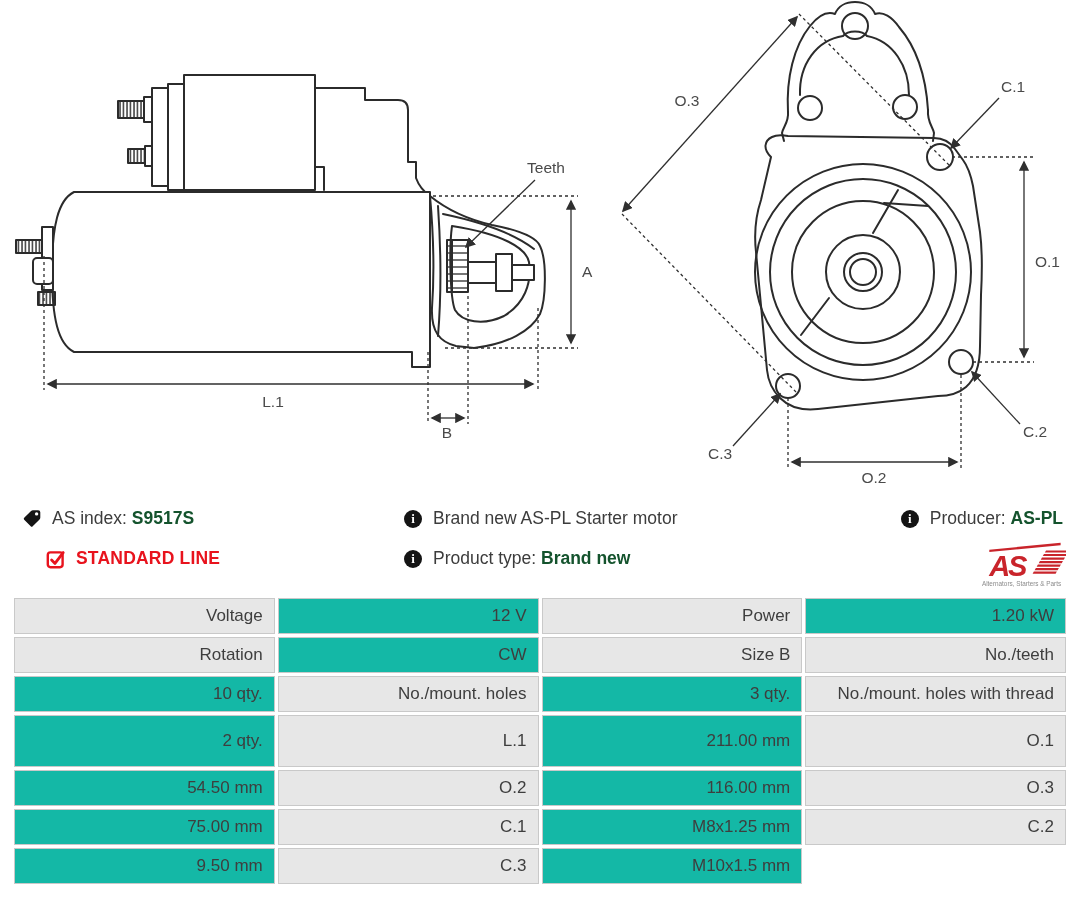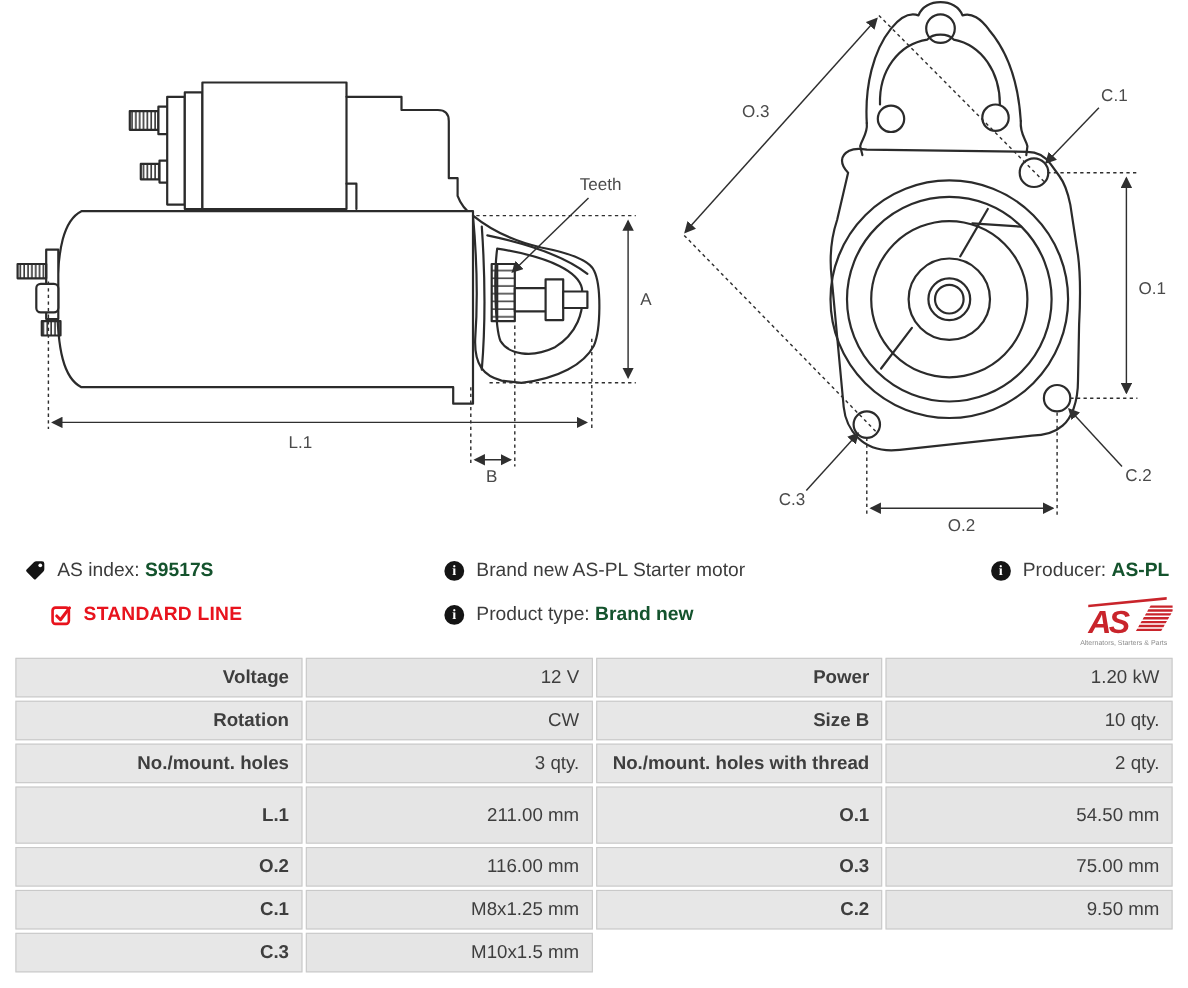--- a/index.html
+++ b/index.html
@@ -27,23 +27,23 @@
   
   .spec-table {
     position:absolute; left:14px; top:598px; width:1052px;
     display:grid; grid-template-columns:1fr 1fr 1fr 1fr;
     grid-template-rows:36px 36px 36px 52px 36px 36px 36px;
     gap:3px;
   }
   .cell {
     border:1px solid #c9c9c9; display:flex; align-items:center; justify-content:flex-end;
     padding:0 11px; font-size:17px; color:#3e3e3e; text-align:right; line-height:1.18;
-    background:#e5e5e5;
+    background:#14b8a6;
   }
-  .cell.lbl { background:#e7e7e7;font-weight:bold; }
+  .cell.lbl { background:#e7e7e7; }
 </style>
 </head>
 <body>
 
 <div class="page">
 
   <svg id="side-view" class="drawing" width="620" height="490" viewBox="0 0 620 490">
     <defs>
       <marker id="arr1" viewBox="0 0 10 10" refX="8.5" refY="5" markerWidth="8" markerHeight="8" orient="auto-start-reverse">
         <path d="M0,0 L10,5 L0,10 z" fill="#2f2f2f"></path>
@@ -230,20 +230,21 @@
   <div class="spec-table">
     <div class="cell lbl">Voltage</div>
     <div class="cell">12 V</div>
     <div class="cell lbl">Power</div>
     <div class="cell">1.20 kW</div>
 
     <div class="cell lbl">Rotation</div>
     <div class="cell">CW</div>
     <div class="cell lbl">Size B</div>
 
+    <div class="cell lbl">No./teeth</div>
     <div class="cell">10 qty.</div>
     <div class="cell lbl">No./mount. holes</div>
     <div class="cell">3 qty.</div>
 
     <div class="cell lbl">No./mount. holes with thread</div>
     <div class="cell">2 qty.</div>
     <div class="cell lbl">L.1</div>
     <div class="cell">211.00 mm</div>
 
     <div class="cell lbl">O.1</div>

